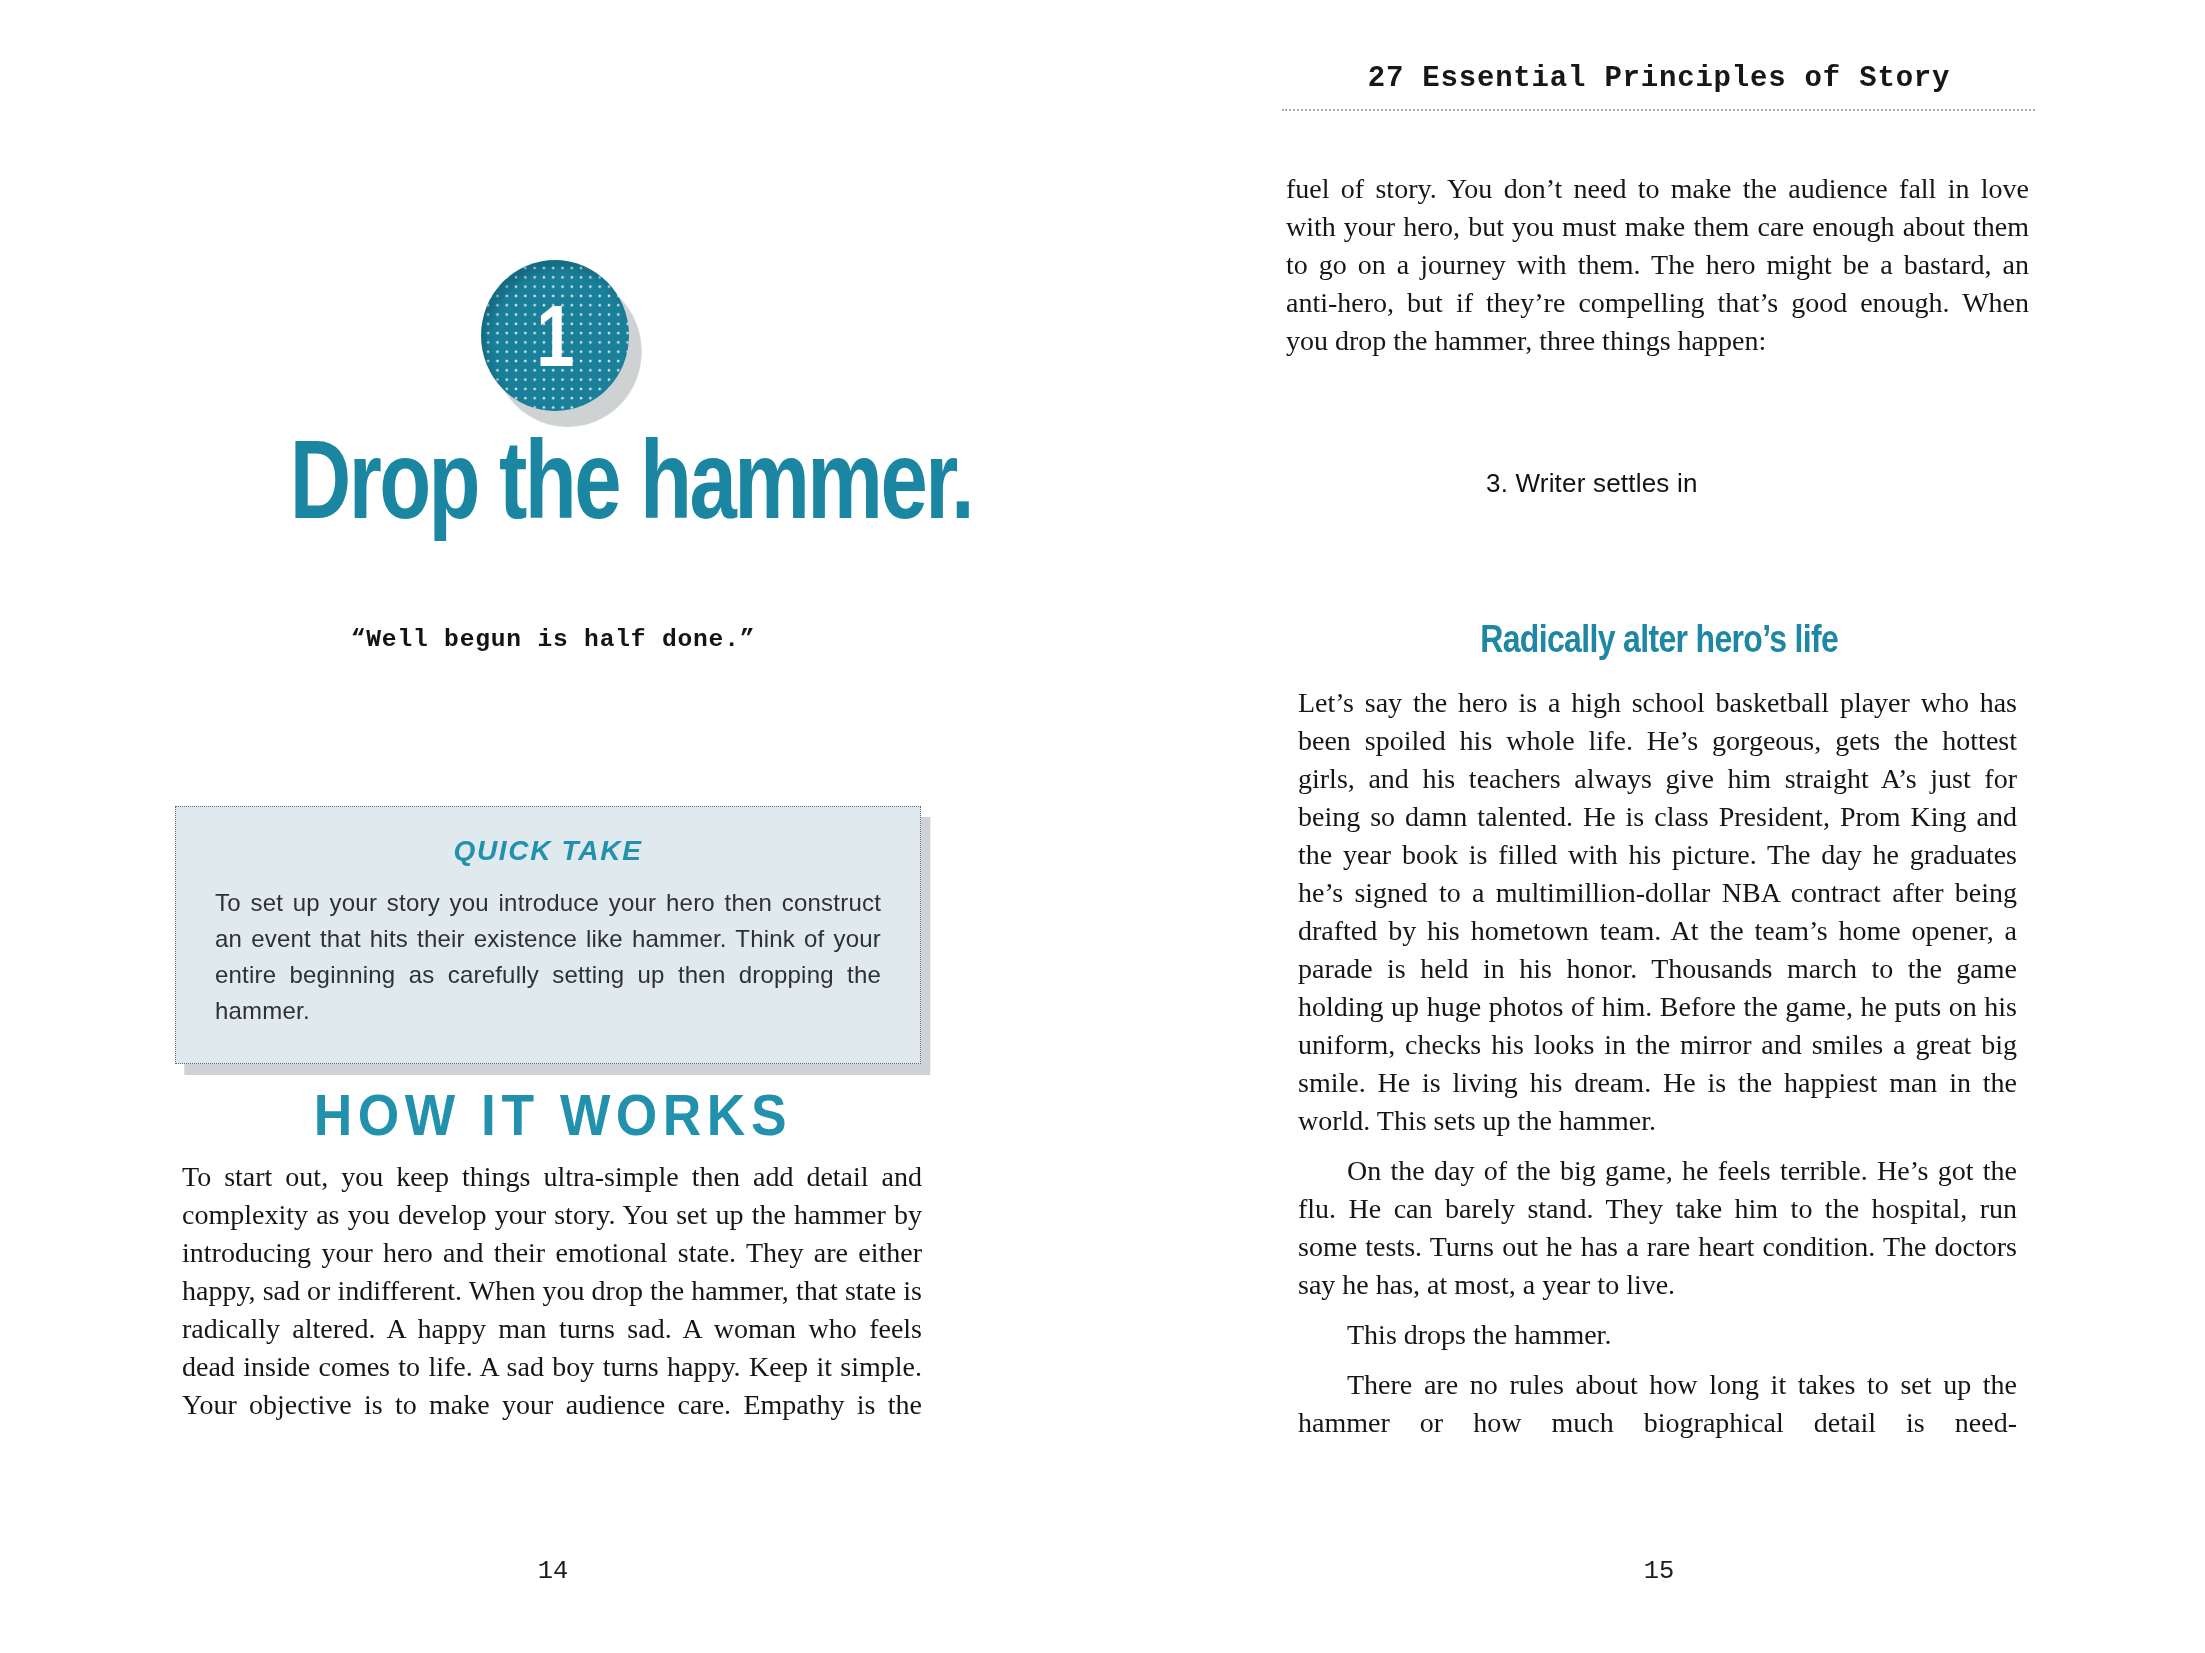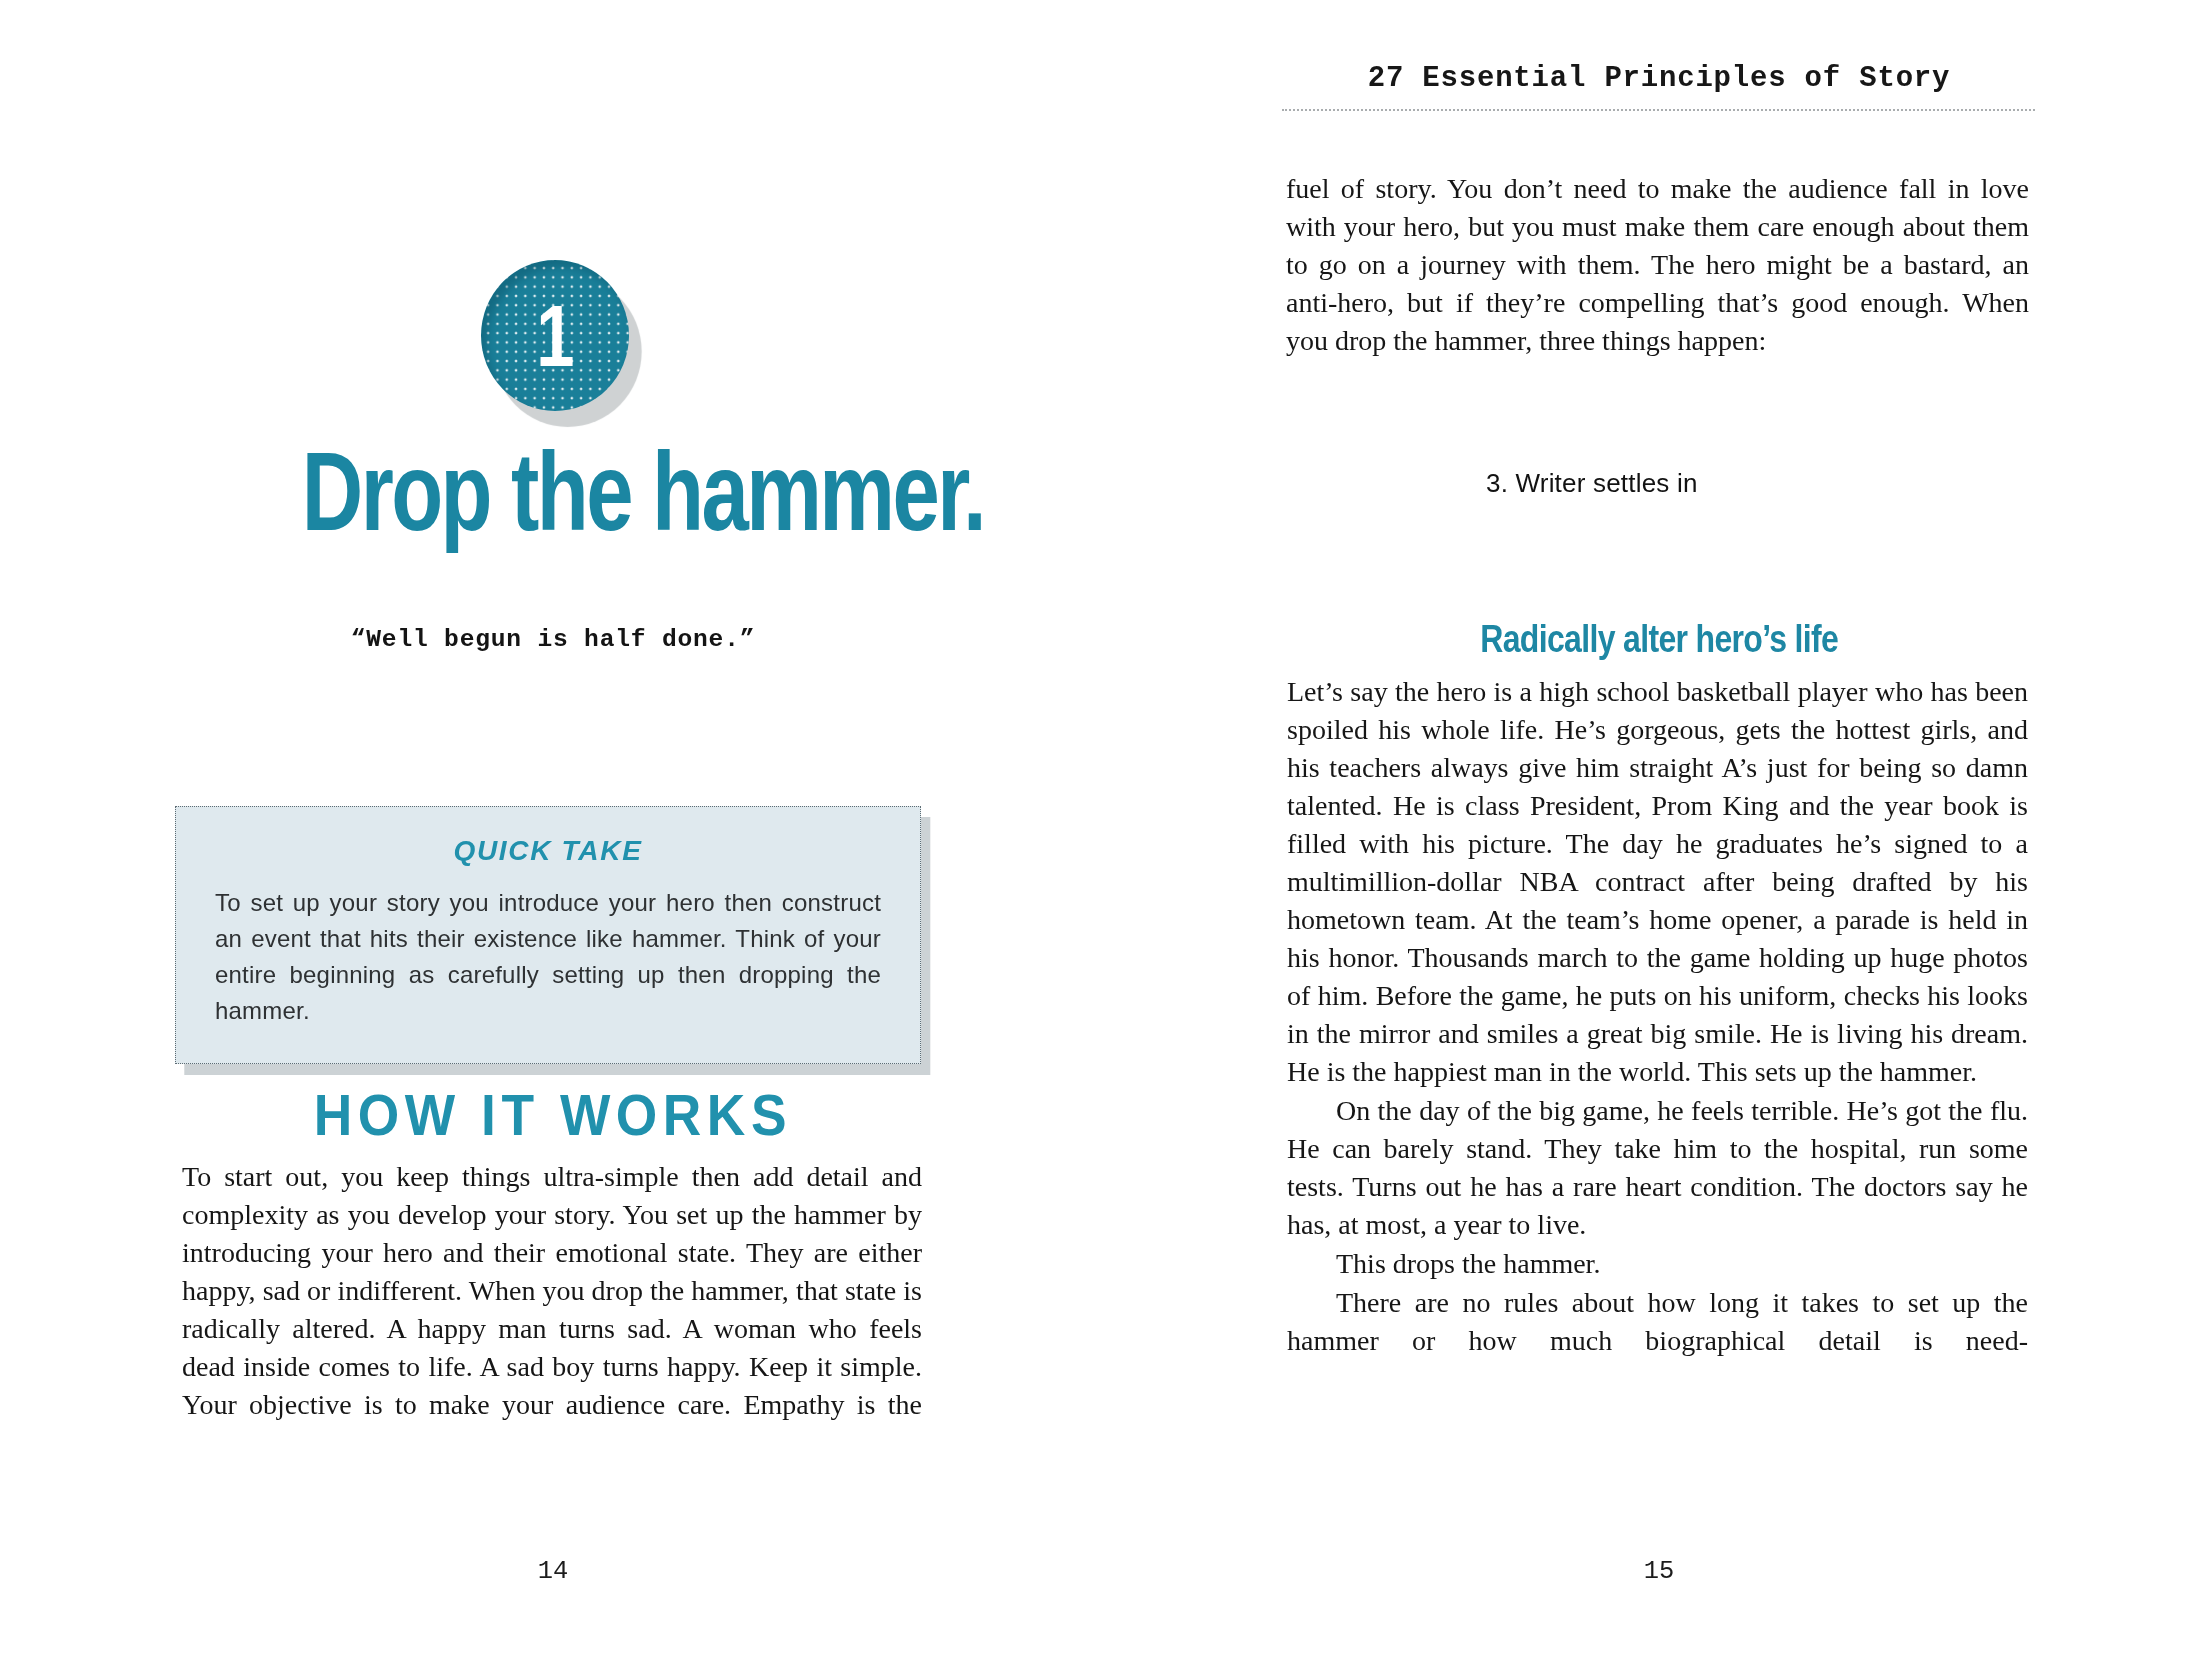--- a/index.html
+++ b/index.html
@@ -28,21 +28,21 @@
     background-size:9.3px 9.3px;background-position:2.5px 3.4px;
     box-shadow:12.7px 16px 0.8px #cfd2d3, inset 6px 7.6px 8.5px rgba(8,70,88,0.35);
     display:flex;align-items:center;justify-content:center;
   }
   .chapter-circle .num{
     display:inline-block;transform:scaleX(0.78);
     font-weight:700;font-size:88px;line-height:88px;color:#ffffff;
     letter-spacing:-1.7px;
   }
   .title{
-    left:182px;top:424px;width:742px;margin:12px;text-align:center;
+    left:182px;top:424px;width:742px;margin:0;text-align:center;
     font-weight:700;font-size:112px;line-height:112px;letter-spacing:-3.4px;
     color:#1b86a2;white-space:nowrap;
   }
   .quote{left:182px;top:621px;width:742px;display:flex;flex-direction:column;align-items:center;}
   .quote-inner{text-align:left;}
   .ql{
     font-family:"Liberation Mono","DejaVu Sans Mono",monospace;
     font-weight:700;font-size:24.6px;line-height:38px;color:#141414;letter-spacing:0.8px;
   }
   .ql.spaced{letter-spacing:2.5px;}
@@ -94,21 +94,21 @@
     left:1486px;top:463px;width:526px;margin:0;padding:0;list-style:none;
     font-size:26px;line-height:41px;color:#121212;font-weight:500;letter-spacing:0.2px;
   }
   .subhead{
     left:1286px;top:617px;width:746px;margin:0;text-align:center;
     font-weight:700;font-size:39px;line-height:44px;letter-spacing:-0.8px;
     color:#1e87a4;white-space:nowrap;
   }
   .subhead .cond{transform:scaleX(0.82);}
   .r-flow{left:1286px;top:672px;width:743px;}
-  .r-flow p{margin:1px;}
+  .r-flow p{margin:12px;}
 </style>
 </head>
 <body>
 
 <div class="abs chapter-circle">
   <span class="num">1</span>
 </div>
 
 <h1 class="abs title">
   <span class="cond">Drop the hammer.</span>

